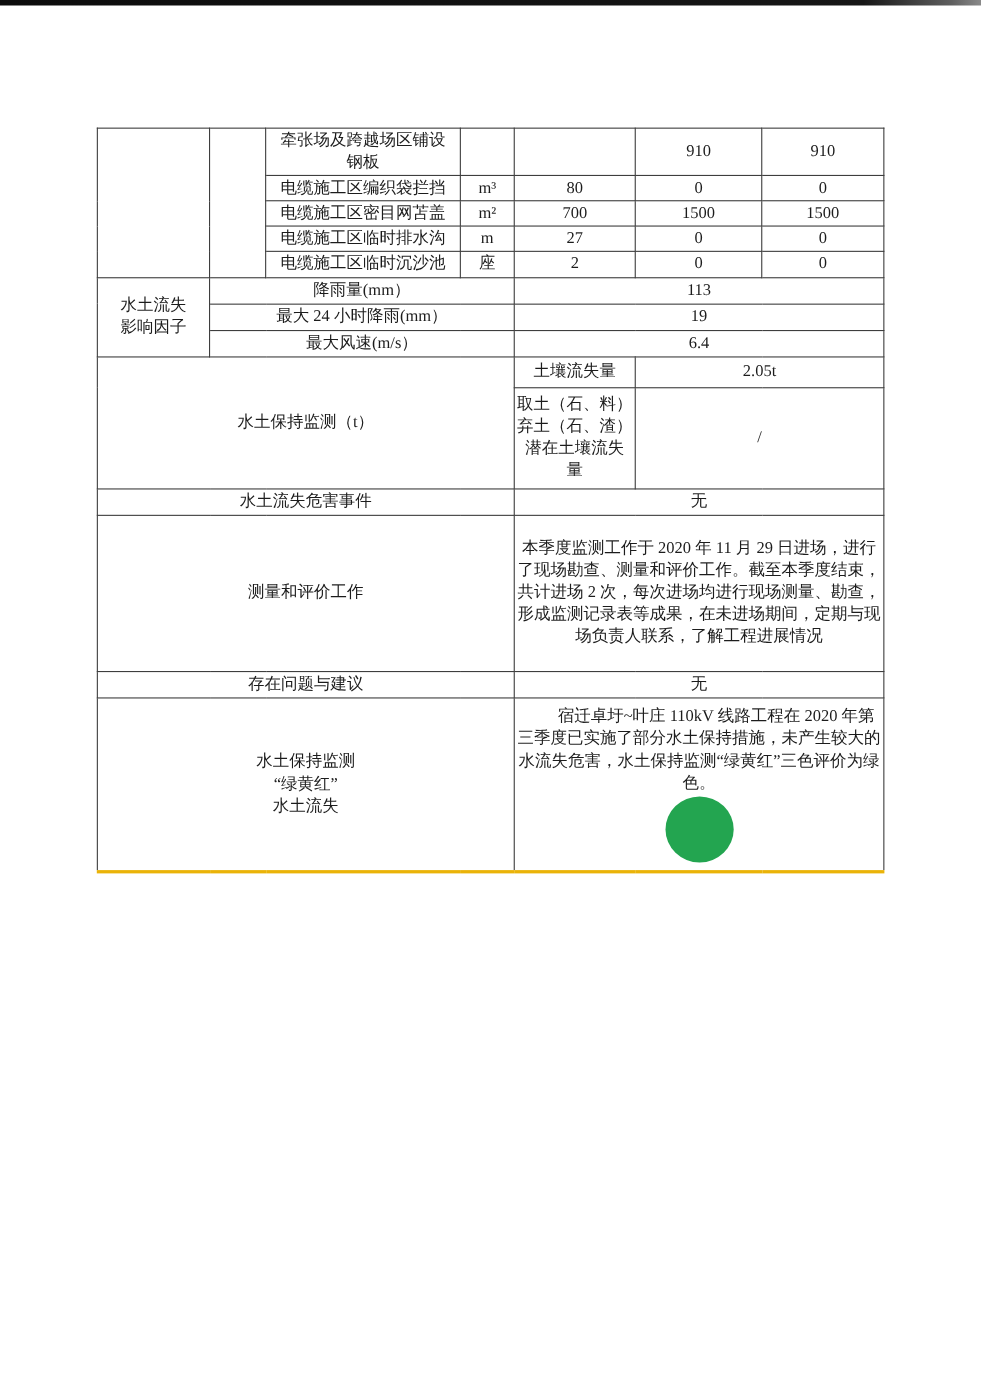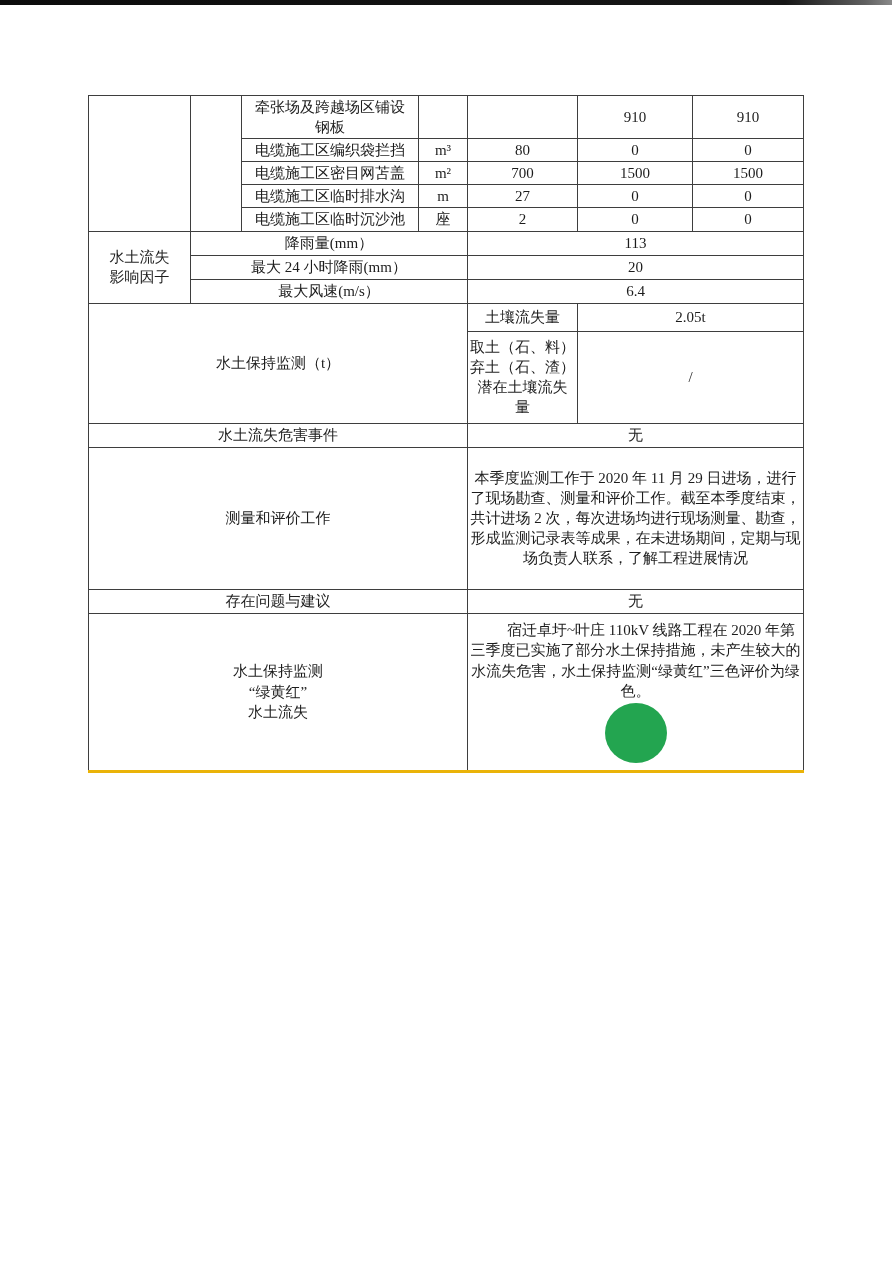--- a/index.html
+++ b/index.html
@@ -5,21 +5,21 @@
   html,body{margin:0;padding:0;}
   body{
     width:892px;height:1262px;background:#ffffff;position:relative;
     font-family:"Liberation Serif","DejaVu Serif",serif;color:#1c1c1c;
   }
   .top-edge{
     position:absolute;top:0;left:0;width:892px;height:5px;
     background:linear-gradient(90deg,#0c0c0c 0%,#161616 88%,#5f5f5f 97%,#8a8a8a 100%);
   }
   table.report{
-    position:absolute;left:88px;top:95px;width:715px;
+    position:absolute;left:88px;top:116px;width:715px;
     border-collapse:collapse;table-layout:fixed;
   }
   table.report td{
     border:1px solid #3e3e3e;
     text-align:center;vertical-align:middle;
     font-size:15px;line-height:1.34;color:#1c1c1c;
     padding:1px 2px;overflow:hidden;
   }
   .pre{white-space:pre-line;}
   tr.r-item1{height:33px;}
@@ -103,21 +103,21 @@
     </tr>
 
     <tr class="r-factor">
       <td rowspan="3" class="pre">水土流失
 影响因子</td>
       <td colspan="3" class="label-cell">降雨量(mm）</td>
       <td colspan="3">113</td>
     </tr>
     <tr class="r-factor">
       <td colspan="3" class="label-cell">最大 24 小时降雨(mm）</td>
-      <td colspan="3">20</td>
+      <td colspan="3">19</td>
     </tr>
     <tr class="r-factor">
       <td colspan="3" class="label-cell">最大风速(m/s）</td>
       <td colspan="3">6.4</td>
     </tr>
 
     <tr class="r-soil1">
       <td colspan="4" rowspan="2" class="label-cell">水土保持监测（t）</td>
       <td class="soil-sub">土壤流失量</td>
       <td colspan="2">2.05t</td>

